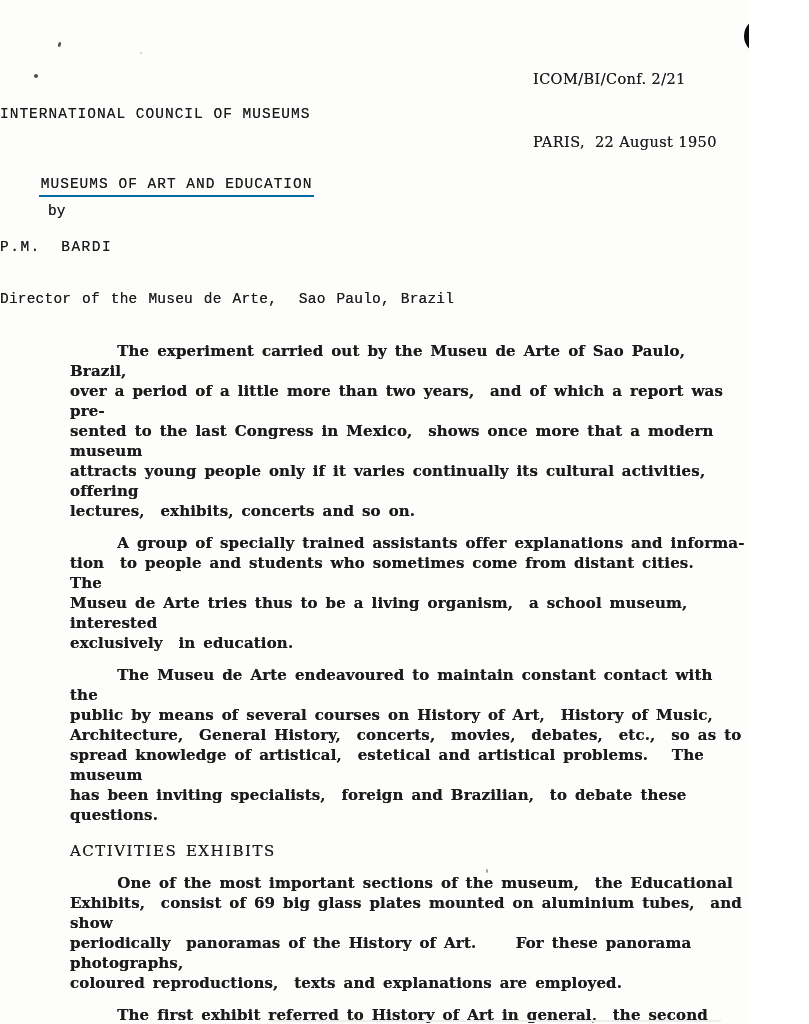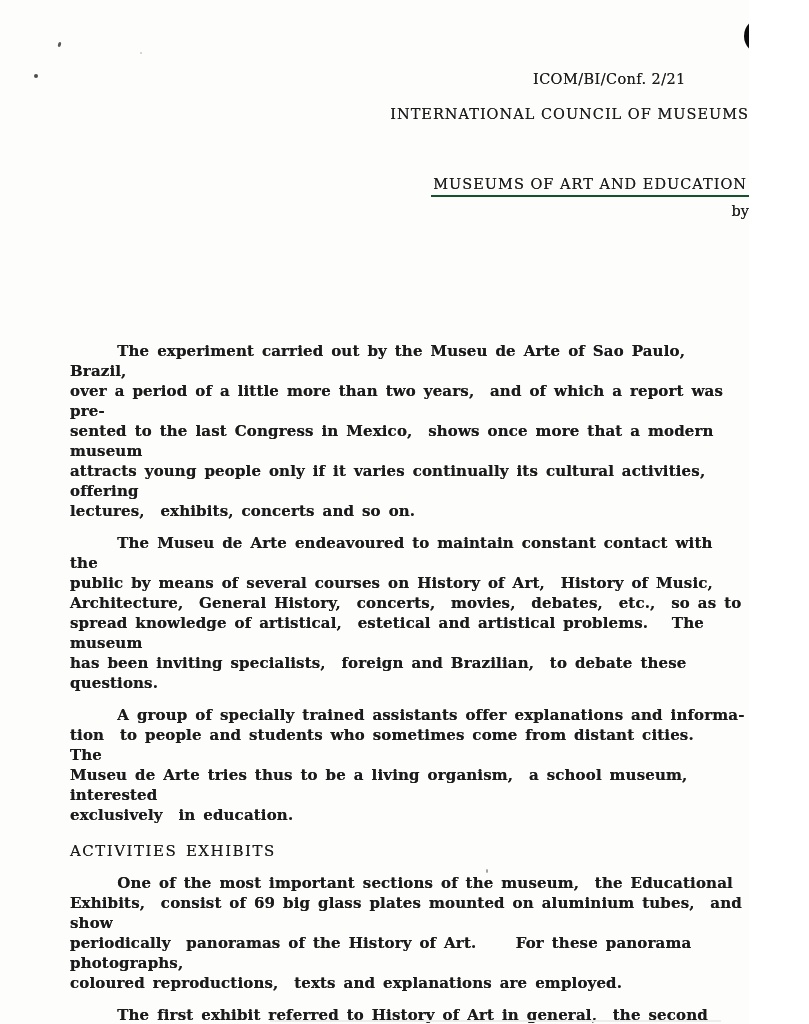--- a/index.html
+++ b/index.html
@@ -38,31 +38,32 @@
     height: 36px;
     border-radius: 50%;
     background: #0c0c0c;
   }
 
   
   .center-line {
     position: absolute;
     left: 0;
     width: 100%;
-    text-align: right;
+    text-align: left;
     white-space: pre-wrap;
+    font-family: Liberation Mono, monospace;
   }
   .org-name       { top: 106px; font-size: 14.5px; letter-spacing: 1px; }
   .title-row      { top: 160px; font-size: 14.5px; letter-spacing: 1px; }
   .title-row .doc-title {
     display: inline-block;
-    border-bottom: 2px solid #14532d;
+    border-bottom: 2px solid #0369a1;
     padding: 0 2px 3px 2px;
   }
-  .byline-row     { top: 203px; font-size: 14.5px; }
+  .byline-row     { top: 203px; font-size: 14.5px; padding-left: 48px; }
   .author-row     { top: 239px; font-size: 14.5px; letter-spacing: 1.5px; }
   .role-row       { top: 291px; font-size: 14.5px; letter-spacing: 0.2px; word-spacing: 2px; }
 
   
   .body-text {
     position: absolute;
     left: 70px;
     top: 341px;
     width: 678px;
     font-size: 15px;
@@ -104,51 +105,54 @@
 </style>
 </head>
 <body>
 
 <div class="page">
 
   <div class="punch-hole"></div>
 
   <div class="ref-block">
     <div>ICOM/BI/Conf. 2/21</div>
+    <div>PARIS,  22 August 1950</div>
   </div>
 
   <div class="center-line org-name">INTERNATIONAL COUNCIL OF MUSEUMS</div>
 
   <div class="center-line title-row">
     <span class="doc-title">MUSEUMS OF ART AND EDUCATION</span>
   </div>
 
   <div class="center-line byline-row">by</div>
 
+  <div class="center-line author-row">P.M.  BARDI</div>
 
+  <div class="center-line role-row">Director of the Museu de Arte,  Sao Paulo, Brazil</div>
 
   <div class="body-text">
 
     <p>      The experiment carried out by the Museu de Arte of Sao Paulo,  Brazil,
 over a period of a little more than two years,  and of which a report was pre-
 sented to the last Congress in Mexico,  shows once more that a modern  museum
 attracts young people only if it varies continually its cultural activities,  offering
 lectures,  exhibits, concerts and so on.</p>
 
 
+    <p>      A group of specially trained assistants offer explanations and informa-
+tion  to people and students who sometimes come from distant cities.     The
+Museu de Arte tries thus to be a living organism,  a school museum,  interested
+exclusively  in education.</p>
+
     <p>      The Museu de Arte endeavoured to maintain constant contact with the
 public by means of several courses on History of Art,  History of Music,
 Architecture,  General History,  concerts,  movies,  debates,  etc.,  so as to
 spread knowledge of artistical,  estetical and artistical problems.   The museum
 has been inviting specialists,  foreign and Brazilian,  to debate these questions.</p>
-
-    <p>      A group of specially trained assistants offer explanations and informa-
-tion  to people and students who sometimes come from distant cities.     The
-Museu de Arte tries thus to be a living organism,  a school museum,  interested
-exclusively  in education.</p>
 
     <h2>ACTIVITIES EXHIBITS</h2>
 
     <p>      One of the most important sections of the museum,  the Educational
 Exhibits,  consist of 69 big glass plates mounted on aluminium tubes,  and show
 periodically  panoramas of the History of Art.     For these panorama photographs,
 coloured reproductions,  texts and explanations are employed.</p>
 
     <p>      The first exhibit referred to History of Art in general,  the second showed
 a sequence on the Evolution of Abstractionism and the third,  organized for the

